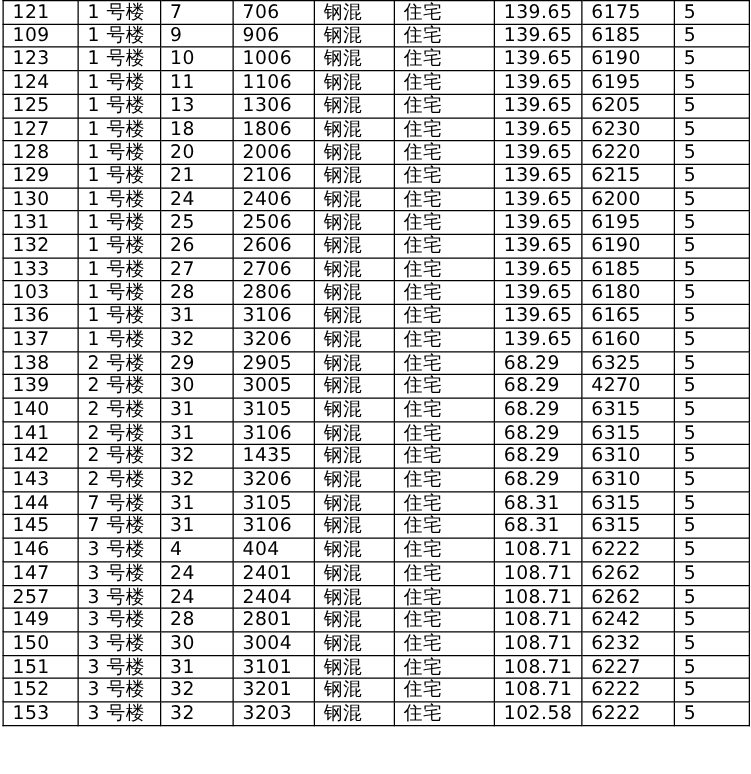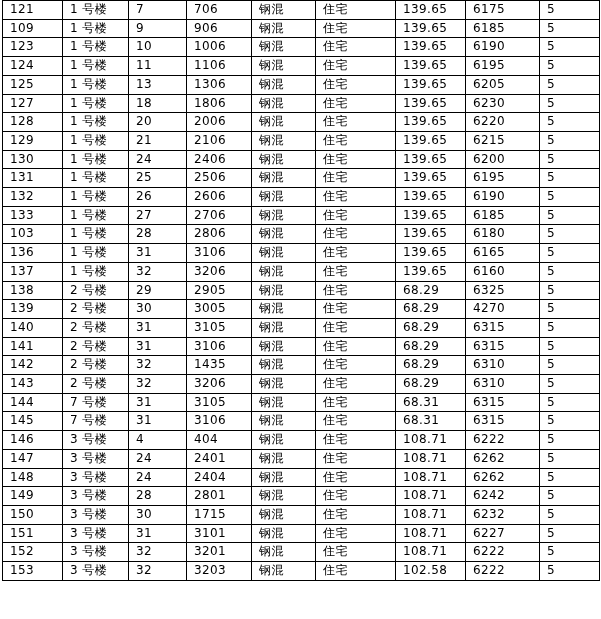--- a/index.html
+++ b/index.html
@@ -12,21 +12,21 @@
     height: 619px;
     overflow: hidden;
     font-family: "DejaVu Sans", sans-serif;
   }
   table.units {
     border-collapse: collapse;
     table-layout: fixed;
     margin-left: 2px;
     margin-top: 0;
     width: 597px;
-    font-size: 12px;
+    font-size: 15px;
     color: #000000;
     letter-spacing: 0.4px;
   }
   table.units td {
     border: 1px solid #000000;
     padding: 0 2px 0 7px;
     height: 17.7px;
     line-height: 17.7px;
     overflow: hidden;
     white-space: nowrap;
@@ -330,21 +330,21 @@
         <td>3 号楼</td>
         <td>24</td>
         <td>2401</td>
         <td>钢混</td>
         <td>住宅</td>
         <td>108.71</td>
         <td>6262</td>
         <td>5</td>
       </tr>
       <tr>
-        <td>148</td>
+        <td>257</td>
         <td>3 号楼</td>
         <td>24</td>
         <td>2404</td>
         <td>钢混</td>
         <td>住宅</td>
         <td>108.71</td>
         <td>6262</td>
         <td>5</td>
       </tr>
       <tr>
@@ -355,21 +355,21 @@
         <td>钢混</td>
         <td>住宅</td>
         <td>108.71</td>
         <td>6242</td>
         <td>5</td>
       </tr>
       <tr>
         <td>150</td>
         <td>3 号楼</td>
         <td>30</td>
-        <td>1715</td>
+        <td>3004</td>
         <td>钢混</td>
         <td>住宅</td>
         <td>108.71</td>
         <td>6232</td>
         <td>5</td>
       </tr>
       <tr>
         <td>151</td>
         <td>3 号楼</td>
         <td>31</td>

